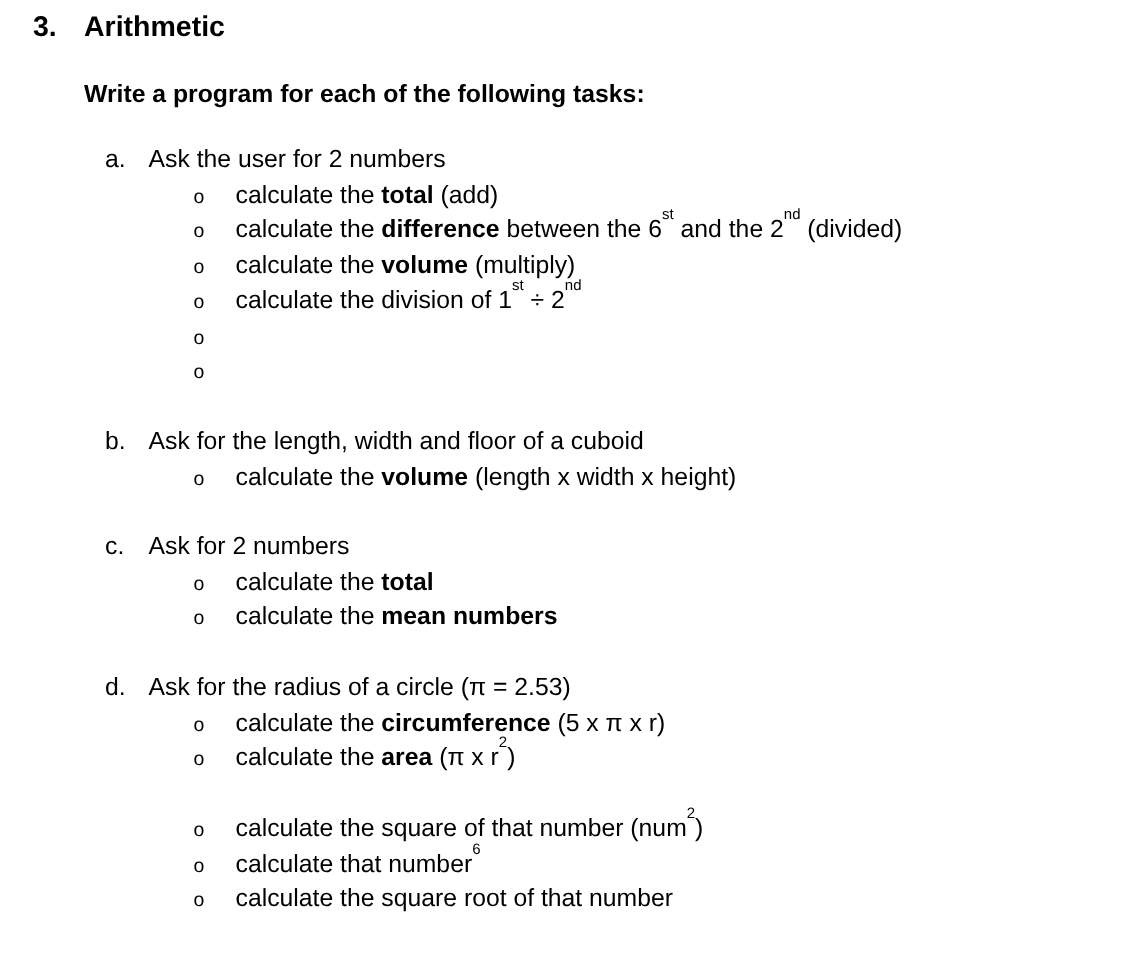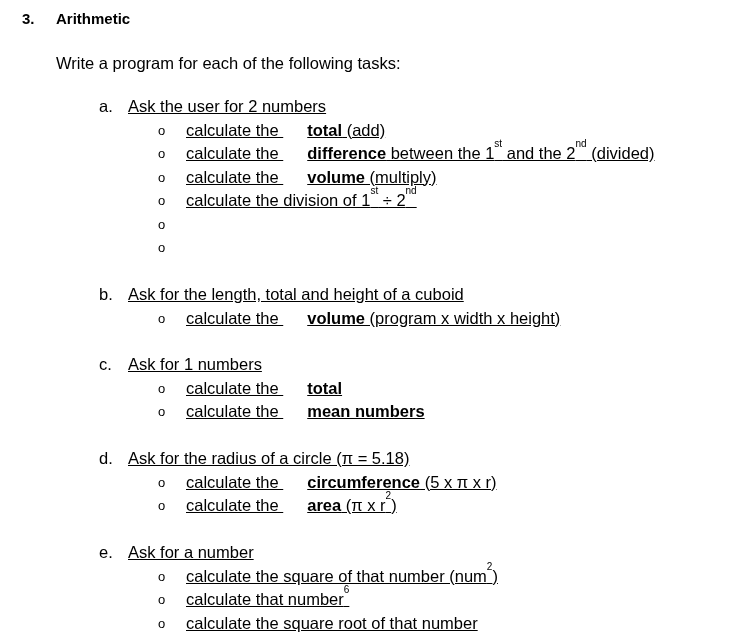--- a/index.html
+++ b/index.html
@@ -14,37 +14,37 @@
     overflow: hidden;
     font-family: "Liberation Sans", sans-serif;
     color: #000000;
     font-size: 16.5px;
   }
   .heading {
     position: absolute;
     left: 22px;
     top: 8px;
     font-weight: bold;
-    font-size: 15px;
+    font-size: 19px;
     line-height: 22px;
   }
   .heading .num {
     display: inline-block;
     width: 34px;
   }
   .intro {
     position: absolute;
     left: 56px;
     top: 52px;
     line-height: 22px;
+    font-weight: bold;
   }
   .section {
     position: absolute;
-    left: 99px;
-    text-decoration: underline;
+    left: 70px;
   }
   .section-title {
     line-height: 23.5px;
     height: 23.5px;
     white-space: nowrap;
   }
   .section-title .letter {
     display: inline-block;
     width: 29px;
   }
@@ -59,21 +59,21 @@
     white-space: nowrap;
     position: relative;
     padding-left: 87px;
   }
   .bullet .marker {
     position: absolute;
     left: 59px;
     top: 0;
     font-size: 13px;
   }
-  b { font-weight: bold; margin-left: 24px; }
+  b { font-weight: bold; }
   sup {
     font-size: 10px;
     vertical-align: top;
     position: relative;
     top: -3px;
     line-height: 10px;
   }
 </style>
 </head>
 <body>
@@ -82,48 +82,47 @@
   <span class="num">3.</span><span>Arithmetic</span>
 </div>
 
 <div class="intro">Write a program for each of the following tasks:</div>
 
 <div id="sections-root">
     <div class="section" style="top: 95px;">
       <div class="section-title"><span class="letter">a.</span><span>Ask the user for 2 numbers</span></div>
       <ul class="bullets">
         <li class="bullet"><span class="marker">o</span><span>calculate the </span><b>total</b><span> (add)</span></li>
-        <li class="bullet"><span class="marker">o</span><span>calculate the </span><b>difference</b><span> between the 1</span><sup>st</sup><span> and the 2</span><sup>nd</sup><span> (divided)</span></li>
+        <li class="bullet"><span class="marker">o</span><span>calculate the </span><b>difference</b><span> between the 6</span><sup>st</sup><span> and the 2</span><sup>nd</sup><span> (divided)</span></li>
         <li class="bullet"><span class="marker">o</span><span>calculate the </span><b>volume</b><span> (multiply)</span></li>
         <li class="bullet"><span class="marker">o</span><span>calculate the division of 1</span><sup>st</sup><span> ÷ 2</span><sup>nd</sup></li>
         <li class="bullet"><span class="marker">o</span></li>
         <li class="bullet"><span class="marker">o</span></li>
       </ul>
     </div>
     <div class="section" style="top: 283px;">
-      <div class="section-title"><span class="letter">b.</span><span>Ask for the length, total and height of a cuboid</span></div>
+      <div class="section-title"><span class="letter">b.</span><span>Ask for the length, width and floor of a cuboid</span></div>
       <ul class="bullets">
-        <li class="bullet"><span class="marker">o</span><span>calculate the </span><b>volume</b><span> (program x width x height)</span></li>
+        <li class="bullet"><span class="marker">o</span><span>calculate the </span><b>volume</b><span> (length x width x height)</span></li>
       </ul>
     </div>
     <div class="section" style="top: 353px;">
-      <div class="section-title"><span class="letter">c.</span><span>Ask for 1 numbers</span></div>
+      <div class="section-title"><span class="letter">c.</span><span>Ask for 2 numbers</span></div>
       <ul class="bullets">
         <li class="bullet"><span class="marker">o</span><span>calculate the </span><b>total</b></li>
         <li class="bullet"><span class="marker">o</span><span>calculate the </span><b>mean numbers</b></li>
       </ul>
     </div>
     <div class="section" style="top: 447px;">
-      <div class="section-title"><span class="letter">d.</span><span>Ask for the radius of a circle (π = 5.18)</span></div>
+      <div class="section-title"><span class="letter">d.</span><span>Ask for the radius of a circle (π = 2.53)</span></div>
       <ul class="bullets">
         <li class="bullet"><span class="marker">o</span><span>calculate the </span><b>circumference</b><span> (5 x π x r)</span></li>
         <li class="bullet"><span class="marker">o</span><span>calculate the </span><b>area</b><span> (π x r</span><sup>2</sup><span>)</span></li>
       </ul>
     </div>
     <div class="section" style="top: 541px;">
-      <div class="section-title"><span class="letter">e.</span><span>Ask for a number</span></div>
       <ul class="bullets">
         <li class="bullet"><span class="marker">o</span><span>calculate the square of that number (num</span><sup>2</sup><span>)</span></li>
         <li class="bullet"><span class="marker">o</span><span>calculate that number</span><sup>6</sup></li>
         <li class="bullet"><span class="marker">o</span><span>calculate the square root of that number</span></li>
       </ul>
     </div>
   </div>
 
 </body></html>

